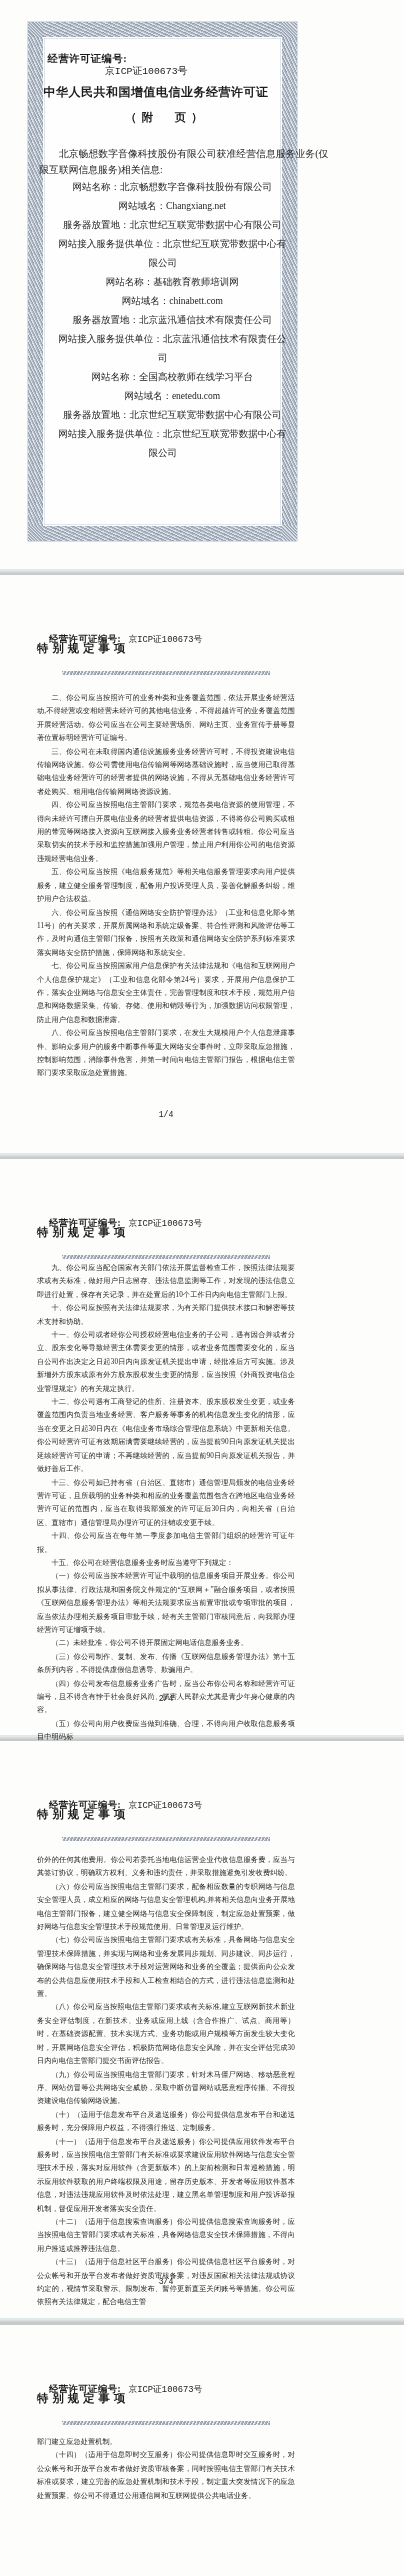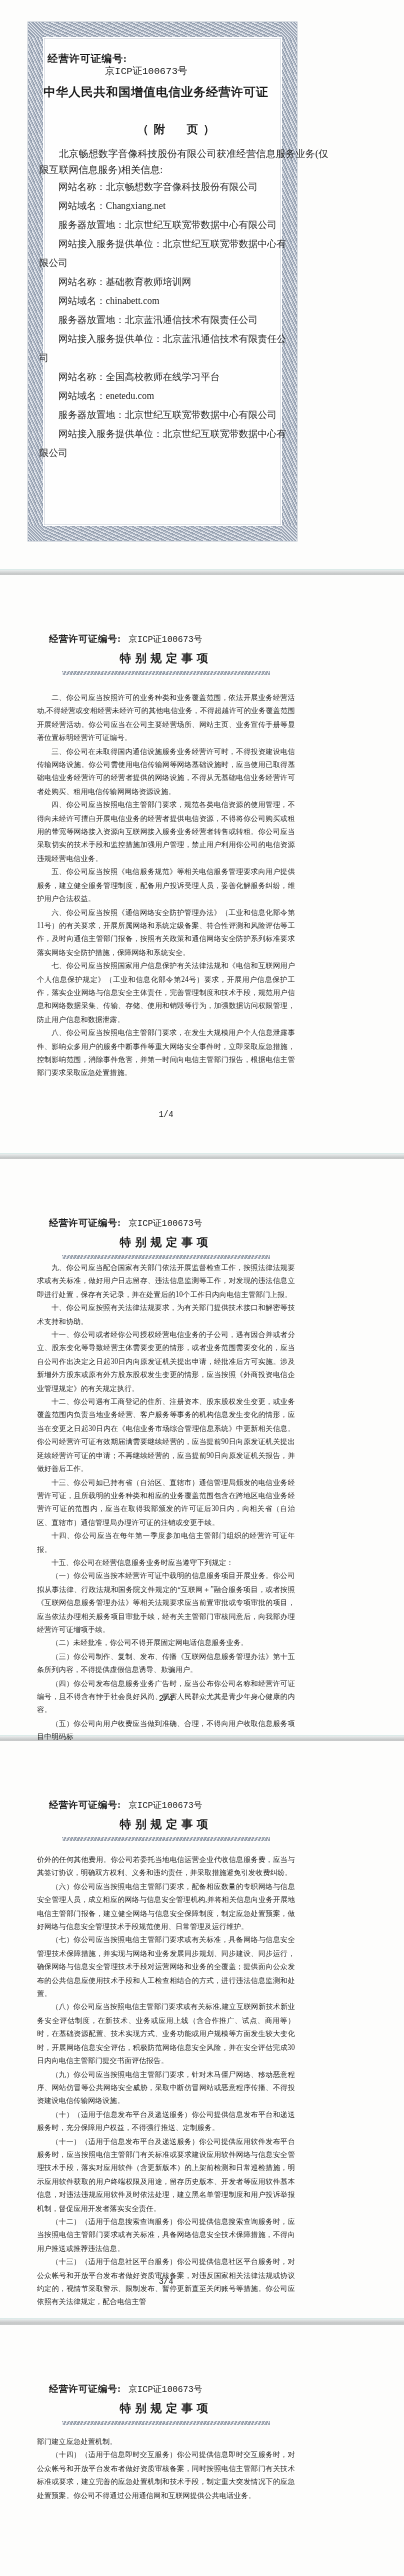--- a/index.html
+++ b/index.html
@@ -17,32 +17,32 @@
   .cert-page{position:absolute;top:21.6px;left:28px;width:269px;height:519px;background:#fefefe;}
   .cert-frame{position:absolute;inset:0;
     border:15.5px solid;
     border-image:repeating-linear-gradient(45deg,#97a2b2 0 1.5px,#dde1e8 1.5px 3.1px,#b2bac6 3.1px 4.6px) 30;
     box-shadow:0 0 0 0.5px #b6bfca;}
   .cert-inner-line{position:absolute;inset:16px;box-shadow:inset 0 0 0 0.5px #c3cad4;}
   .cert-lic-label{position:absolute;top:30px;left:19.6px;font-size:10.3px;font-weight:700;letter-spacing:0.5px;}
   .cert-lic-no{position:absolute;top:43px;left:77px;font-size:9.8px;font-family:"Liberation Mono","DejaVu Sans Mono",monospace;}
   .cert-title{position:absolute;top:62px;left:15.5px;width:238px;margin:0;text-align:left;
     font-size:12px;font-weight:700;letter-spacing:0.5px;}
-  .cert-subtitle{position:absolute;top:84px;left:15.5px;width:238px;margin:16px;text-align:center;
+  .cert-subtitle{position:absolute;top:84px;left:15.5px;width:238px;margin:4px;text-align:center;
     font-size:11.3px;font-weight:700;letter-spacing:5.2px;}
   .cert-intro{position:absolute;top:124px;left:11.3px;width:289px;font-size:9.8px;line-height:16px;
     text-align:justify;text-indent:2em;margin:0;}
   .cert-fields{position:absolute;top:156px;left:11.3px;width:247px;}
-  .cert-fields .para{margin:0;font-size:9.5px;line-height:19px;text-indent:2em;text-align:left;}
+  .cert-fields .para{margin:0;font-size:9.5px;line-height:19px;text-indent:2em;text-align:center;}
   
   .prov{position:absolute;left:0;width:405px;background:#fdfdfc;}
   .ph{position:absolute;top:58px;left:49px;white-space:nowrap;}
   .ph-label{font-size:9.3px;font-weight:700;letter-spacing:0.5px;}
   .ph-no{font-size:8.8px;margin-left:5.2px;font-family:"Liberation Mono","DejaVu Sans Mono",monospace;}
-  .ptitle{position:absolute;top:76px;left:37px;width:258px;margin:0;text-align:center;
+  .ptitle{position:absolute;top:66px;left:37px;width:258px;margin:0;text-align:left;
     font-size:11.3px;font-weight:700;letter-spacing:4.1px;}
   .zigzag{position:absolute;top:96px;left:62px;width:208px;height:3.6px;
     background:repeating-linear-gradient(115deg,#99a1ac 0 1px,#e9ebee 1px 2.1px,#aab1bb 2.1px 3.1px);}
   .pbody{position:absolute;left:37px;width:258px;}
   .pbody .para{margin:0;font-size:7.2px;line-height:13.4px;text-align:justify;letter-spacing:0.1px;}
   .para.ind{text-indent:2em;}
   .pnum{position:absolute;left:37px;width:258px;text-align:center;font-size:8.2px;
     font-family:"Liberation Mono","DejaVu Sans Mono",monospace;}
   
   #prov1{top:575px;height:577px;} #prov1 .pbody{top:117px;} #prov1 .pnum{top:535px;}

